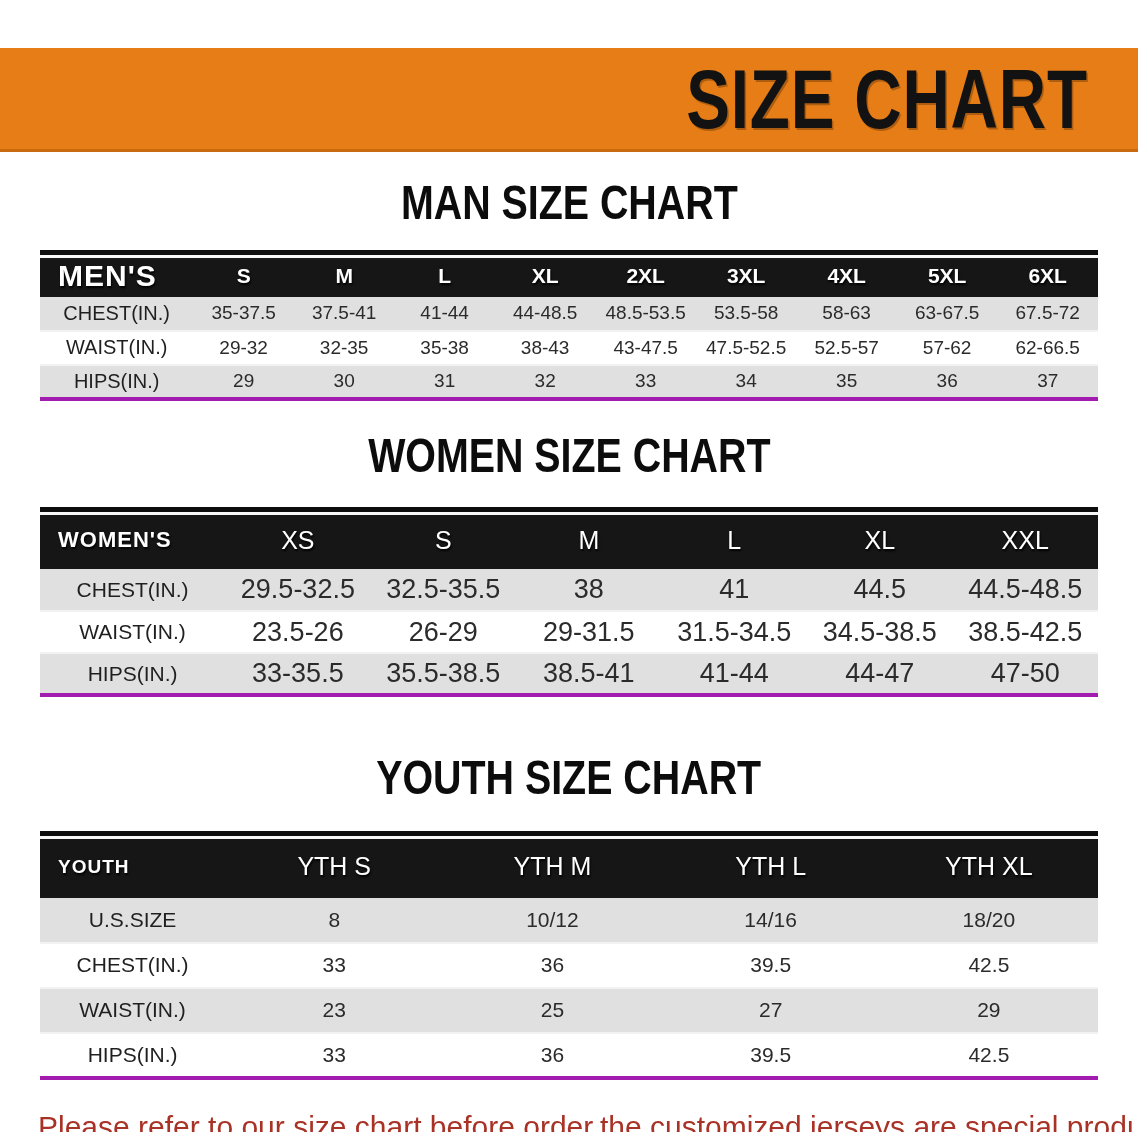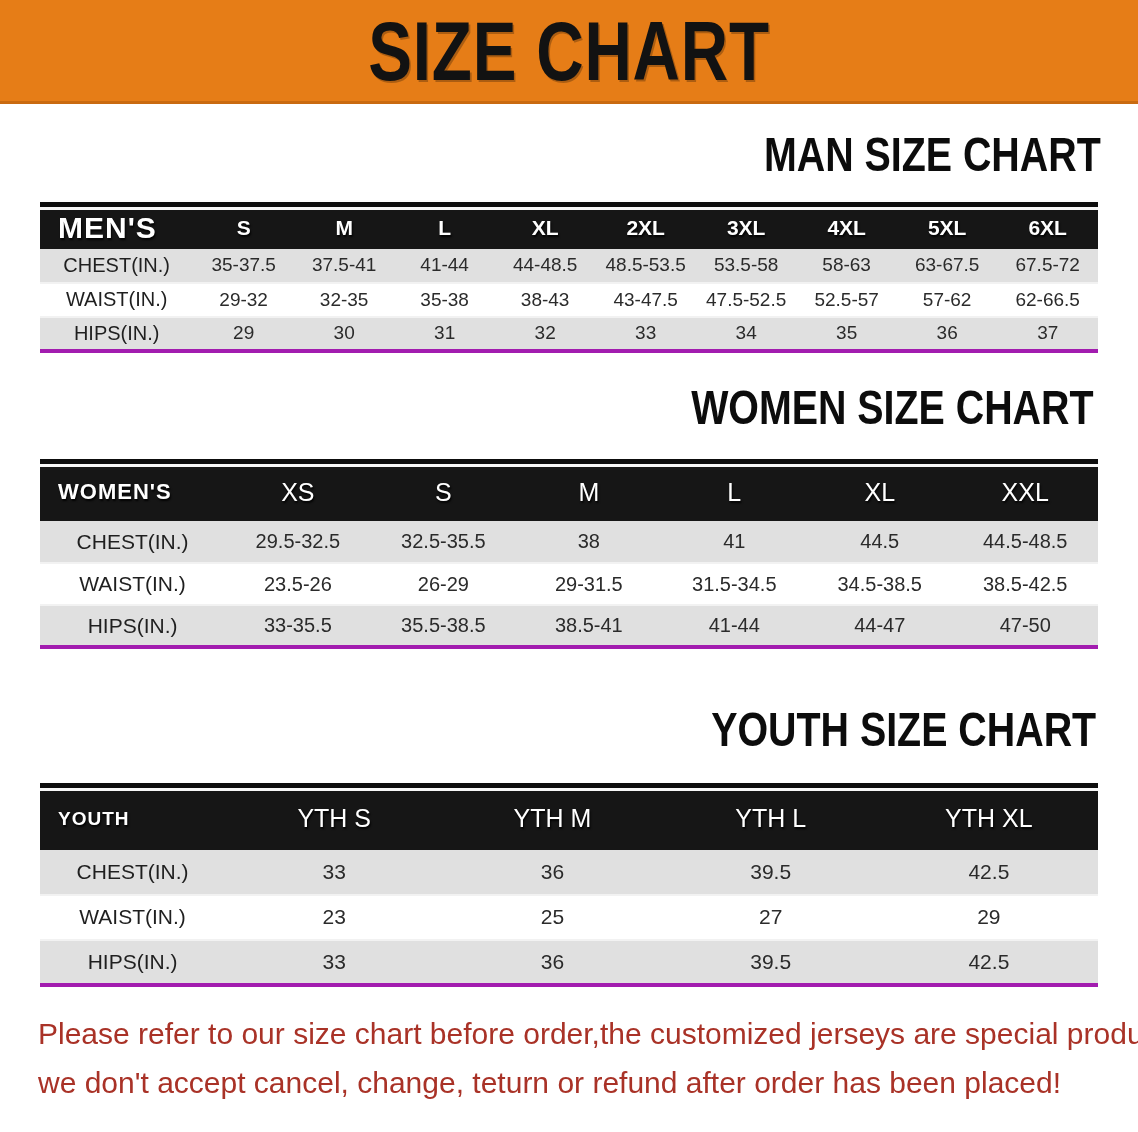--- a/index.html
+++ b/index.html
@@ -16,37 +16,38 @@
   }
 
   
   .banner {
     width: 100%;
     height: 104px;
     background: #E67D17;
     border-bottom: 3px solid #C96A10;
     display: flex;
     align-items: center;
-    justify-content: center;
+    justify-content: flex-end;
+    margin-top: 48px;
   }
   .banner .banner-text {
     display: inline-block;
     font-size: 82px;
     font-weight: 800;
     color: #121212;
     letter-spacing: 1px;
     transform: scaleX(0.80) scaleY(1.02);
     transform-origin: center;
     text-shadow: 2px 2px 0 rgba(0,0,0,0.25);
     white-space: nowrap;
   }
 
   
   .section-title {
-    text-align: right;
+    text-align: center;
     margin-top: 26px;
     line-height: 50px;
     height: 50px;
   }
   .section-title span {
     display: inline-block;
     font-size: 48px;
     font-weight: 800;
     color: #0c0c0c;
     letter-spacing: 0px;
@@ -97,21 +98,21 @@
     text-align: center;
     color: #2b2b2b;
     white-space: nowrap;
   }
   .size-table tbody tr:nth-child(odd)  { background: #E0E0E0; }
   .size-table tbody tr:nth-child(even) { background: #ffffff; }
   .size-table tbody tr { border-bottom: 2px solid #f2f2f2; }
   .size-table tbody tr:last-child { border-bottom: 4px solid #a21caf; }
 
   .tbl-men tbody td   { height: 34px; font-size: 19px; }
-  .tbl-women tbody td { height: 42px; font-size: 20px; }
+  .tbl-women tbody td { height: 42px; font-size: 27px; }
   .tbl-youth tbody td { height: 45px; font-size: 21px; }
   .size-table tbody td.row-label { font-size: 20px; color: #1f1f1f; }
   .tbl-women tbody td.row-label, .tbl-youth tbody td.row-label { font-size: 21px; }
 
   .tbl-men   th:first-child, .tbl-men   td:first-child { width: 14.5%; }
   .tbl-women th:first-child, .tbl-women td:first-child { width: 17.5%; }
   .tbl-youth th:first-child, .tbl-youth td:first-child { width: 17.5%; }
 
   
   .disclaimer {
@@ -244,20 +245,27 @@
         <tr>
           <th class="group-label">YOUTH</th>
           <th>YTH S</th>
           <th>YTH M</th>
           <th>YTH L</th>
           <th>YTH XL</th>
         </tr>
       </thead>
       <tbody>
         <tr>
+          <td class="row-label">U.S.SIZE</td>
+          <td>8</td>
+          <td>10/12</td>
+          <td>14/16</td>
+          <td>18/20</td>
+        </tr>
+        <tr>
           <td class="row-label">CHEST(IN.)</td>
           <td>33</td>
           <td>36</td>
           <td>39.5</td>
           <td>42.5</td>
         </tr>
         <tr>
           <td class="row-label">WAIST(IN.)</td>
           <td>23</td>
           <td>25</td>

